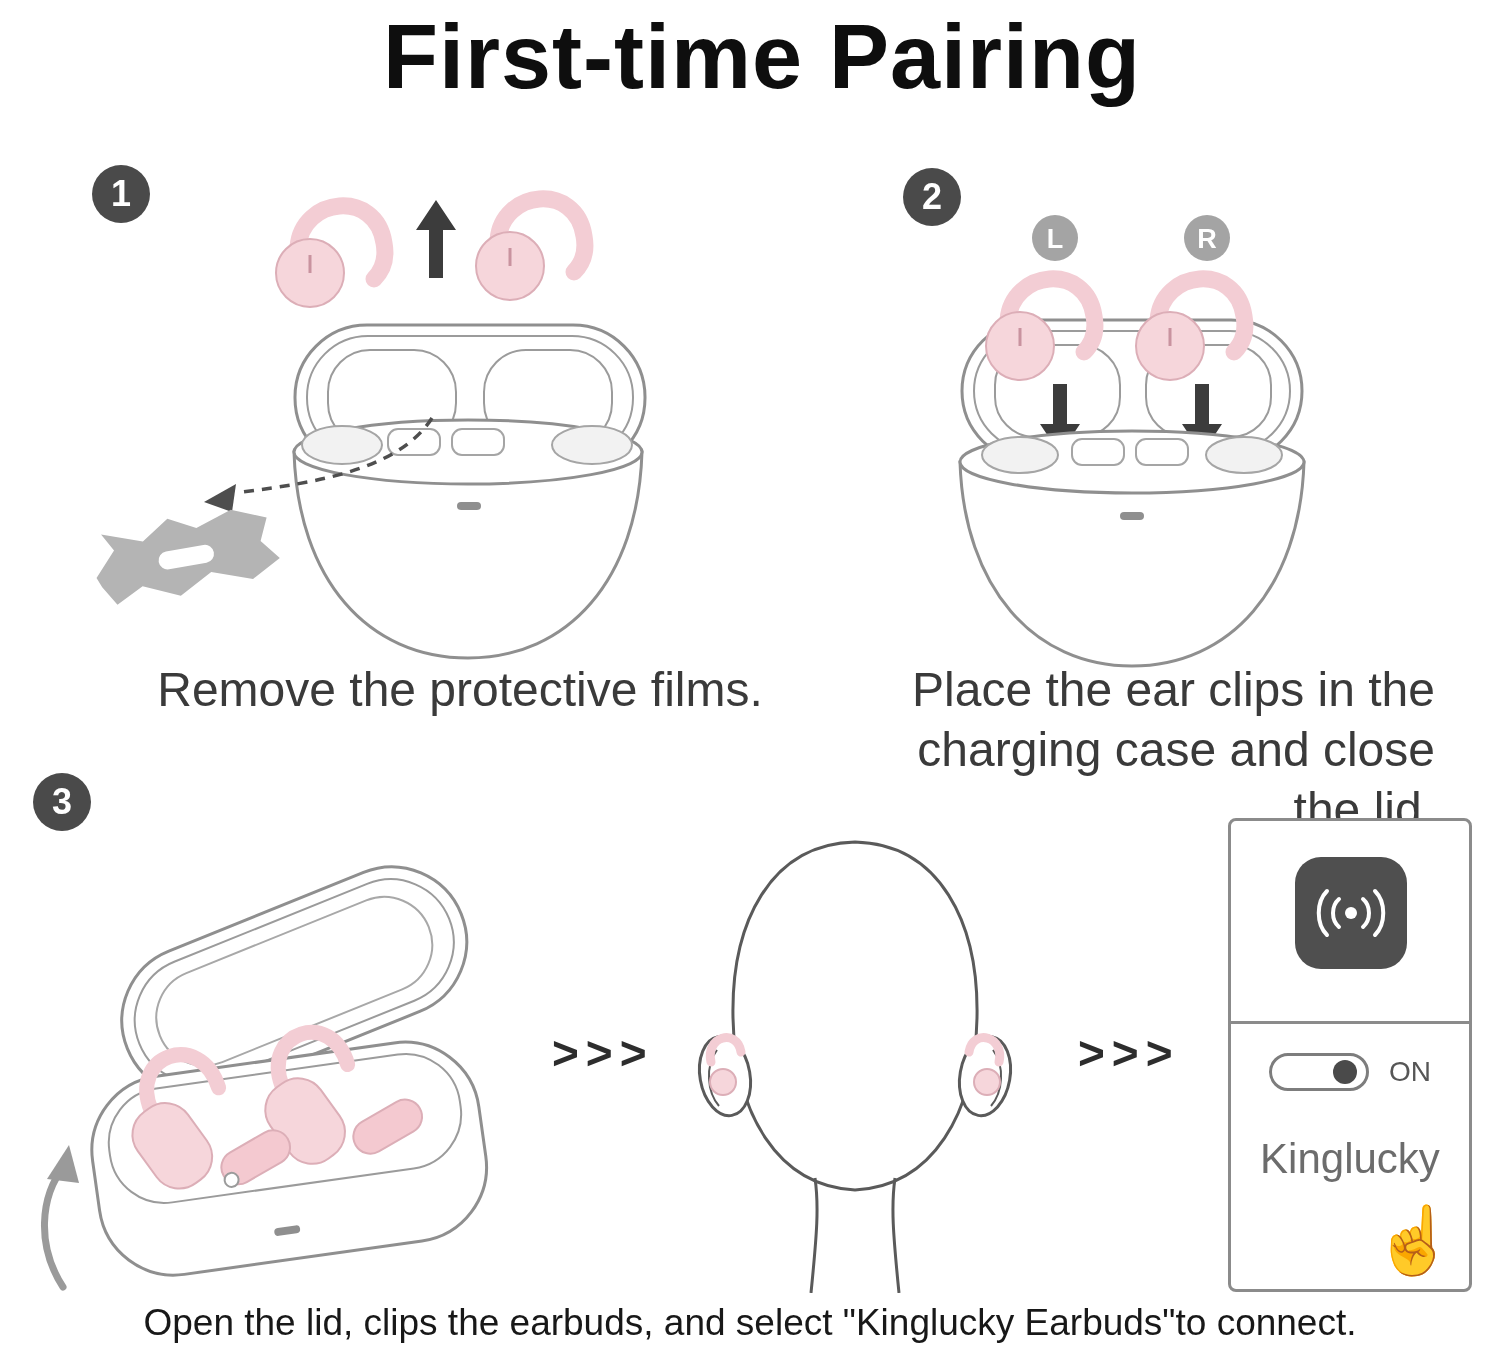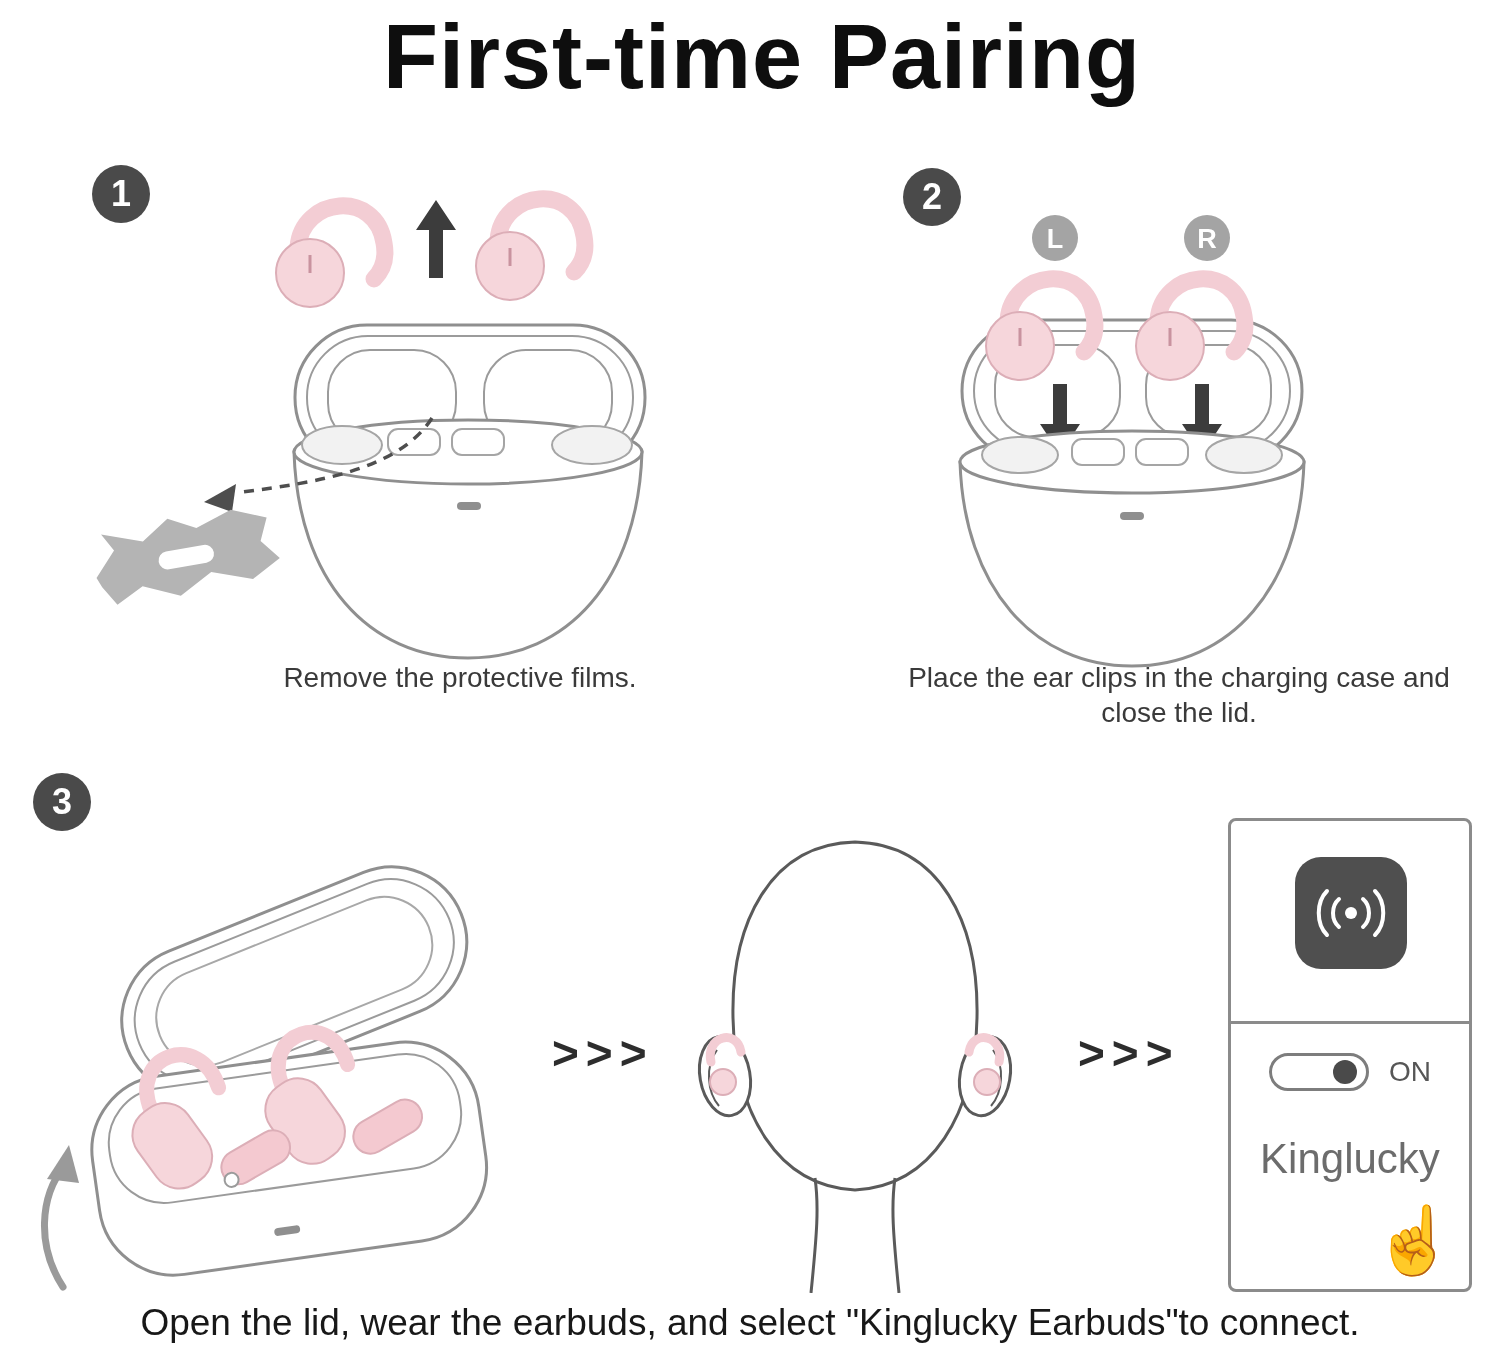--- a/index.html
+++ b/index.html
@@ -8,21 +8,21 @@
 
   .title { position:absolute; top:6px; left:0; width:100%; text-align:center;
            font-size:90px; font-weight:800; color:#0e0e0e; letter-spacing:1px;padding-left:24px; }
 
   .badge { position:absolute; width:58px; height:58px; border-radius:50%;
            background:#4a4a4a; color:#fff; font-size:36px; font-weight:bold;
            display:flex; align-items:center; justify-content:center; }
 
   .illus { position:absolute; }
 
-  .caption { position:absolute; text-align:center; font-size:28px; color:#3a3a3a; line-height:1.25; }
+  .caption { position:absolute; text-align:center; font-size:48px; color:#3a3a3a; line-height:1.25; }
   .caption-bottom { position:absolute; top:1302px; left:0; width:100%; text-align:center;
                     font-size:37px; color:#181818; }
 
   .chevrons { position:absolute; top:1026px; font-size:46px; font-weight:bold;
               color:#2d2d2d; letter-spacing:7px; }
 
   svg text { font-family:"Liberation Sans", sans-serif; font-weight:bold; fill:#ffffff; }
 
   
   .phone { position:absolute; left:1228px; top:818px; width:244px; height:474px;
@@ -137,21 +137,21 @@
       <path d="M 60,302 C 64,428 134,506 232,506 C 330,506 400,428 404,302 Z" fill="#fff" stroke="#8f8f8f" stroke-width="3"></path>
       <ellipse cx="232" cy="302" rx="172" ry="31" fill="#fff" stroke="#8f8f8f" stroke-width="3"></ellipse>
       <ellipse cx="120" cy="295" rx="38" ry="18" fill="#f2f2f2" stroke="#a5a5a5" stroke-width="2"></ellipse>
       <ellipse cx="344" cy="295" rx="38" ry="18" fill="#f2f2f2" stroke="#a5a5a5" stroke-width="2"></ellipse>
       <rect x="172" y="279" width="52" height="26" rx="10" fill="#fff" stroke="#a5a5a5" stroke-width="2"></rect>
       <rect x="236" y="279" width="52" height="26" rx="10" fill="#fff" stroke="#a5a5a5" stroke-width="2"></rect>
       <rect x="220" y="352" width="24" height="8" rx="4" fill="#8f8f8f"></rect>
     </g>
   </svg>
 
-  <div class="caption" style="left:899px; top:660px; width:560px;">Place the ear clips in the charging case and close the lid.</div>
+  <div class="caption" style="left:875px; top:660px; width:560px;text-align:right;">Place the ear clips in the charging case and close the lid.</div>
 
   <svg class="illus" style="left:25px; top:835px;" width="510" height="470" viewBox="0 0 510 470">
     <g>
       <path d="M 38,452 C 12,412 14,362 40,330" stroke="#9a9a9a" stroke-width="7" fill="none" stroke-linecap="round"></path>
       <polygon points="44,310 22,344 54,348" fill="#9a9a9a"></polygon>
     </g>
 
     <g transform="rotate(-22 260 150)">
       <rect x="90" y="75" width="360" height="150" rx="75" fill="#fff" stroke="#8f8f8f" stroke-width="3"></rect>
       <rect x="103" y="87" width="334" height="126" rx="63" fill="none" stroke="#9b9b9b" stroke-width="2"></rect>
@@ -215,15 +215,15 @@
         <div class="knob"></div>
       </div>
       <span class="toggle-label">ON</span>
     </div>
     <div class="device-name">
       <div>Kinglucky</div>
     </div>
     <div class="hand">☝</div>
   </div>
 
-  <div class="caption-bottom">Open the lid, wear the earbuds, and select "Kinglucky Earbuds"to connect.</div>
+  <div class="caption-bottom">Open the lid, clips the earbuds, and select "Kinglucky Earbuds"to connect.</div>
 
 </div>
 
 </body></html>

